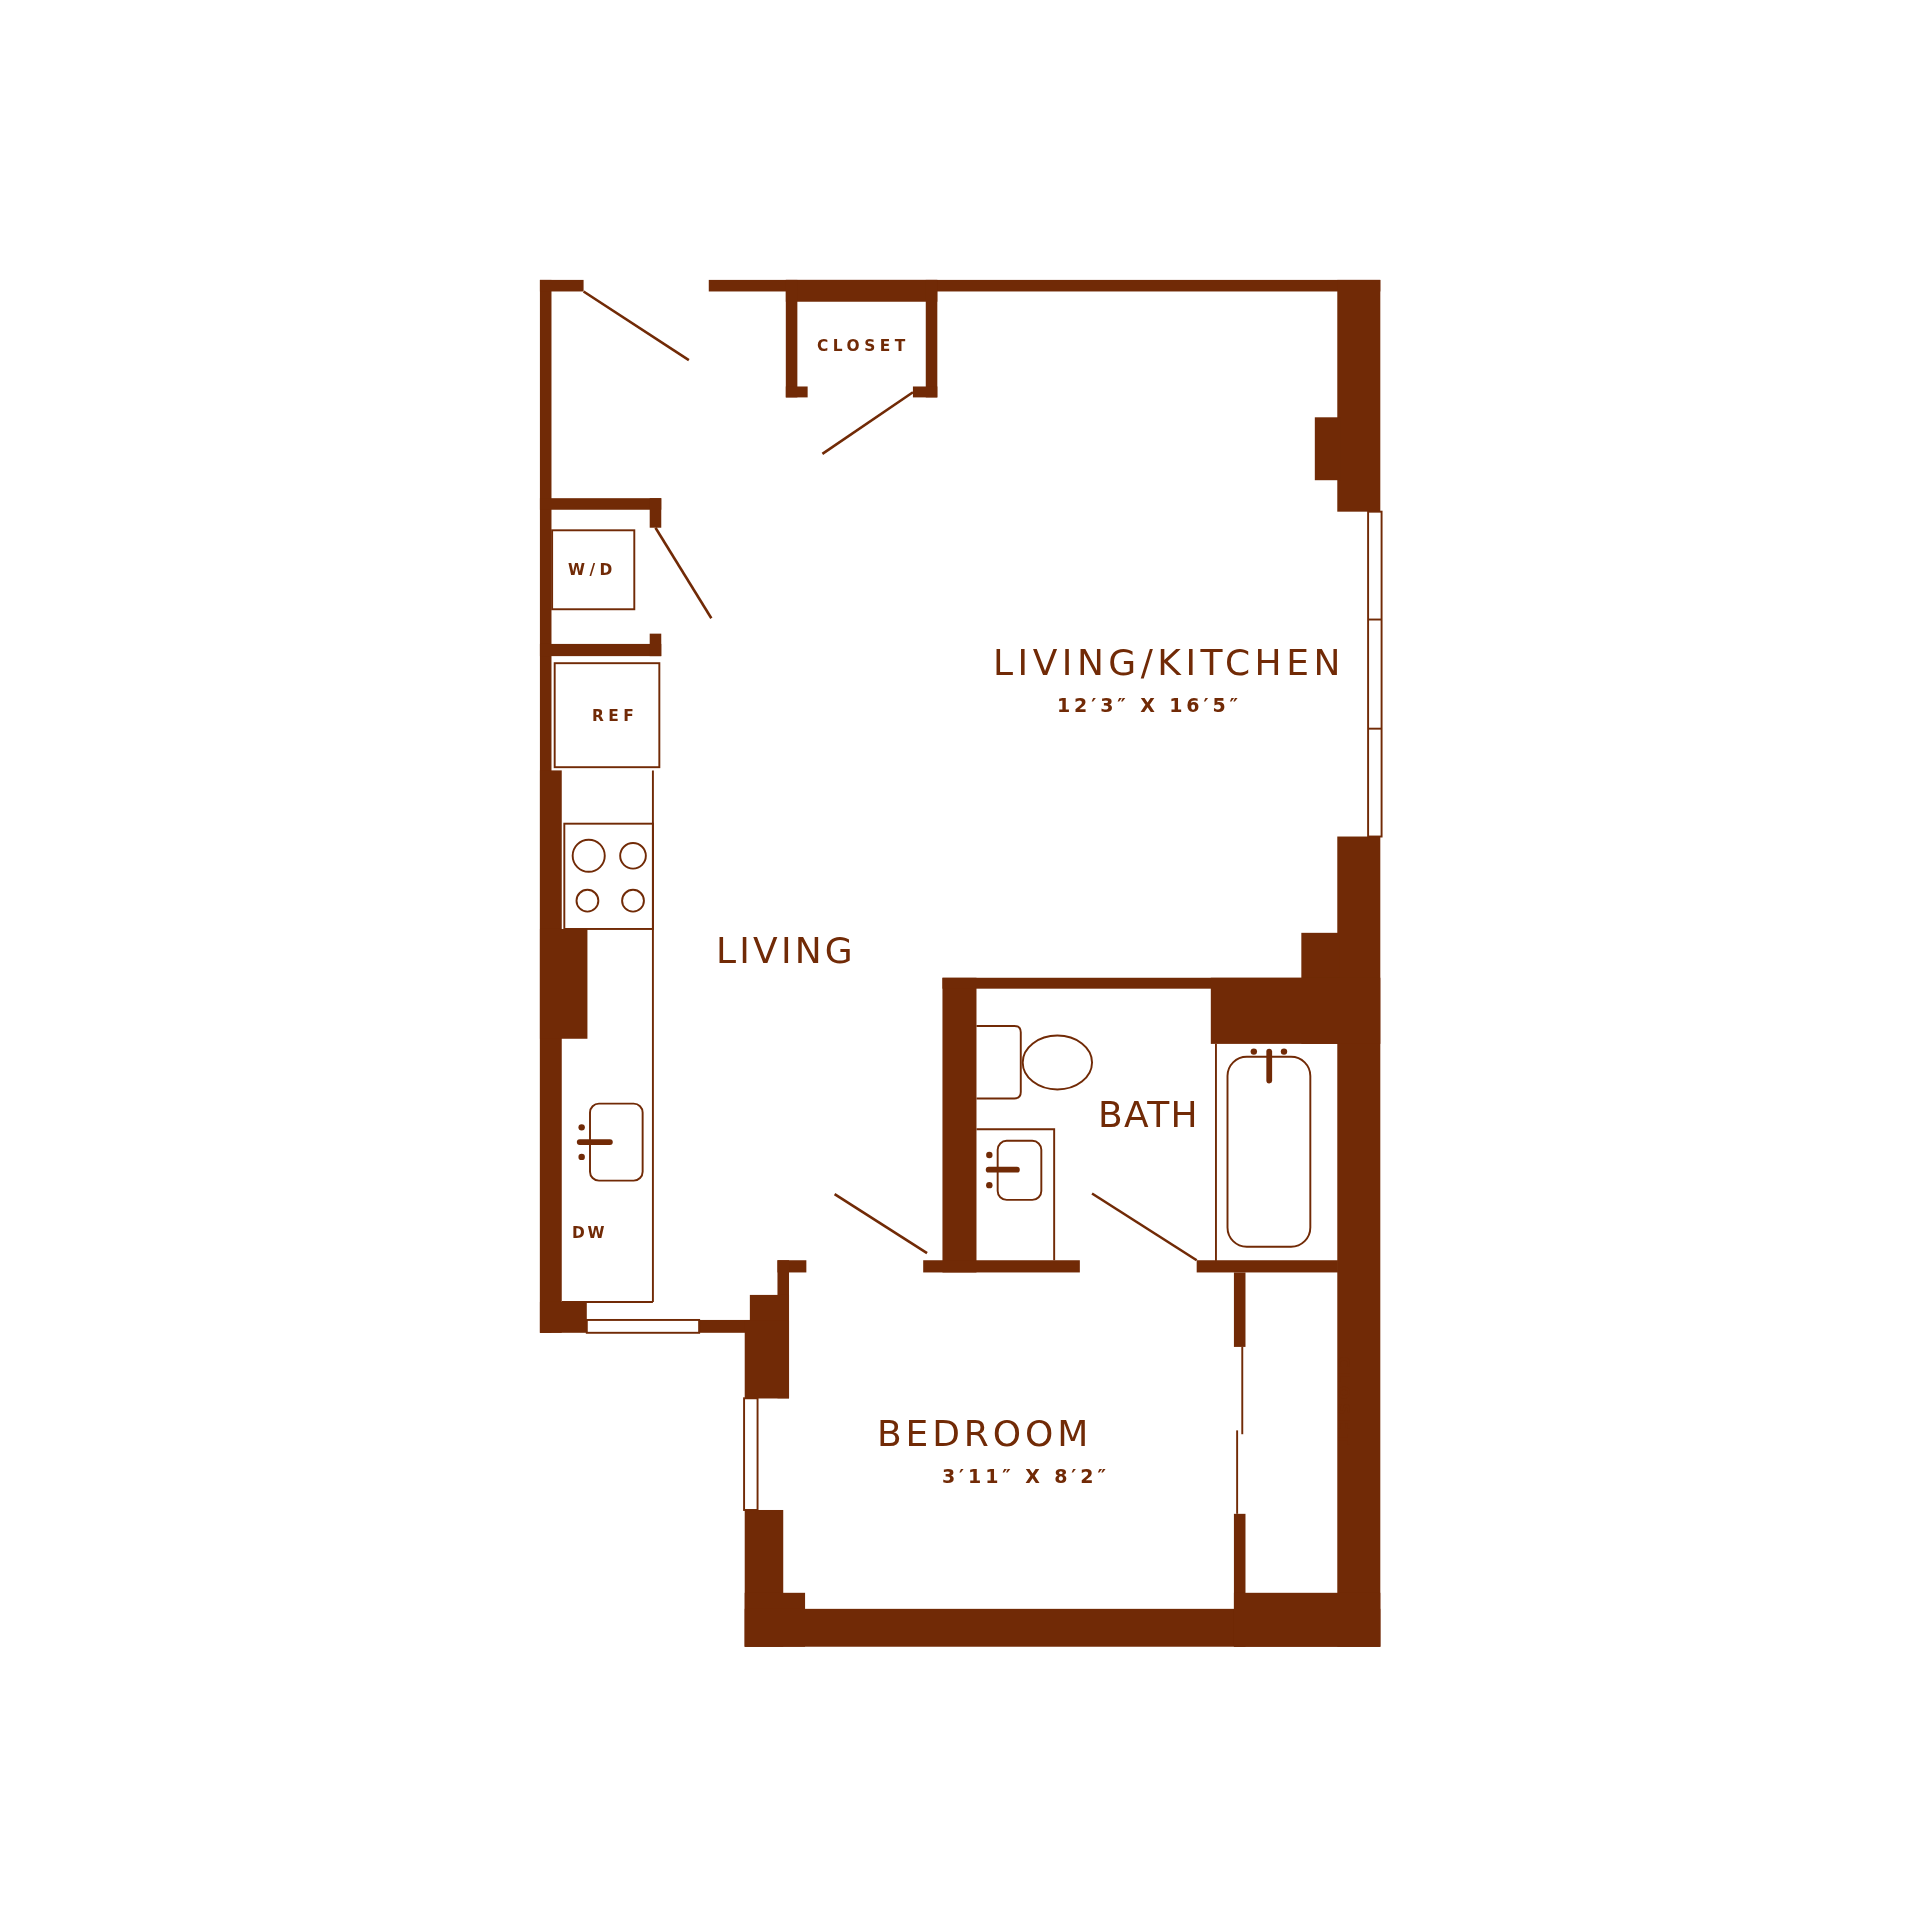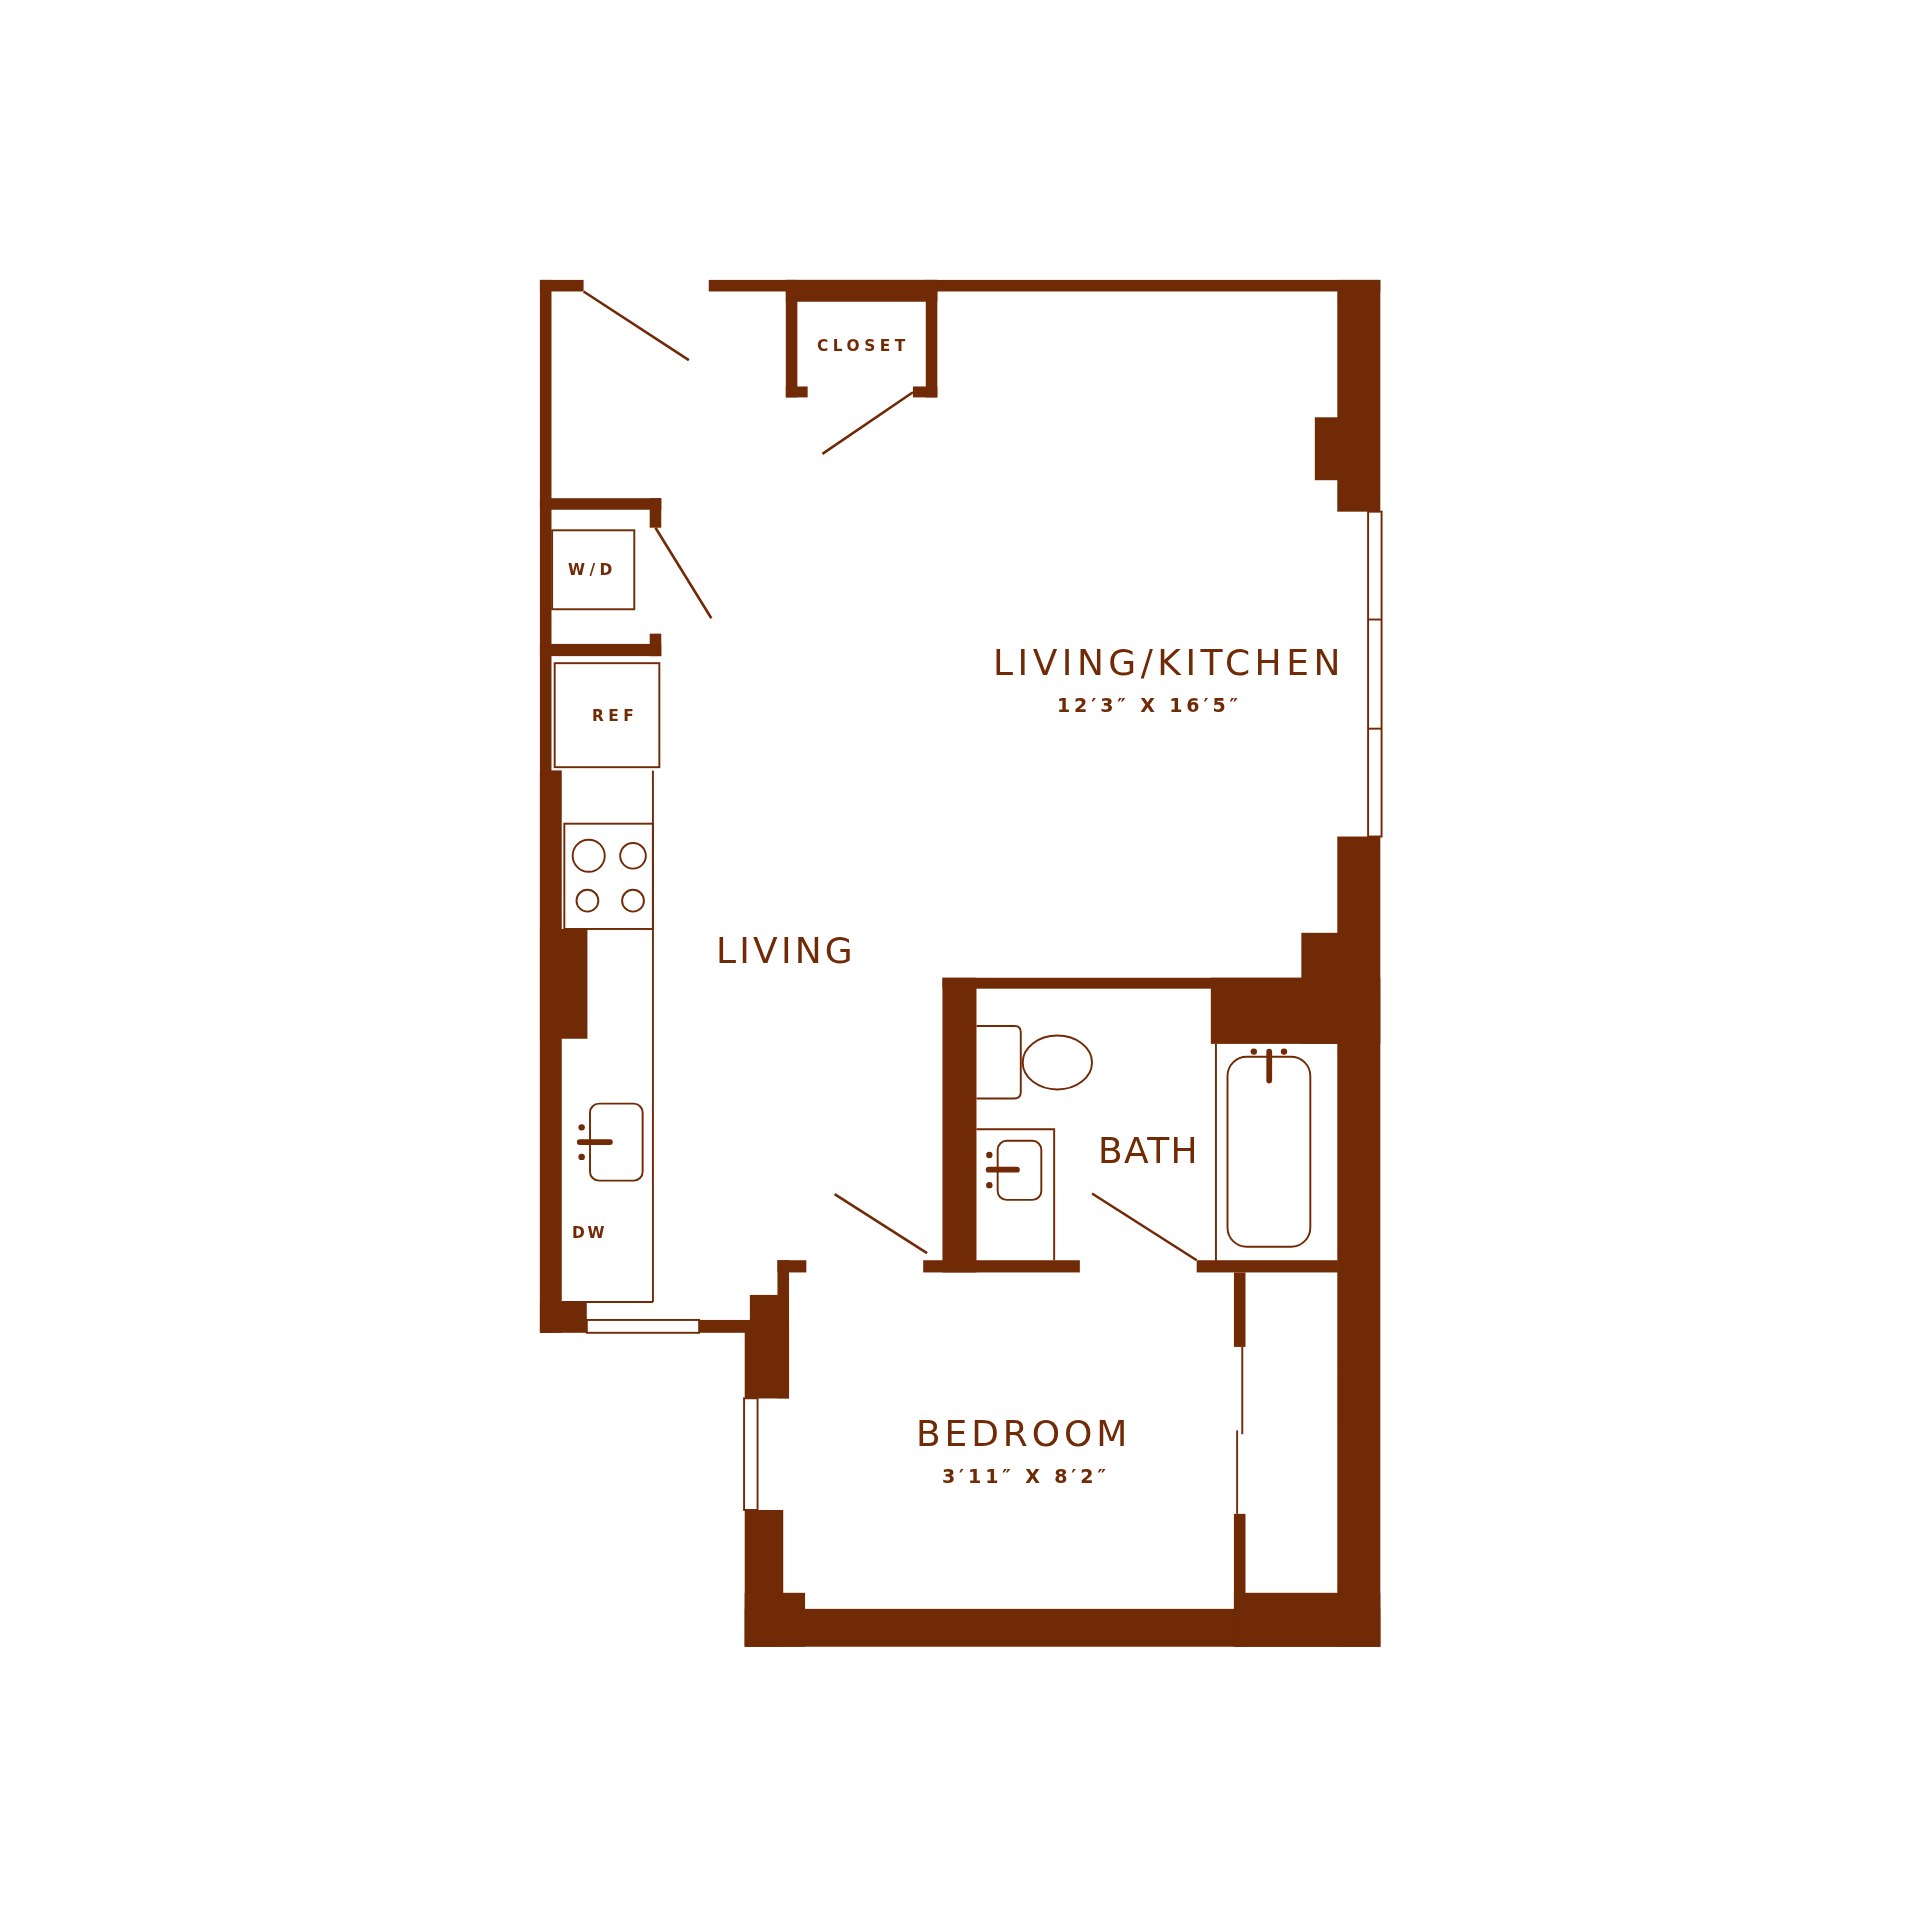--- a/index.html
+++ b/index.html
@@ -129,23 +129,23 @@
     <circle class="wall" cx="1953" cy="1638" r="5"></circle>
     <circle class="wall" cx="2000" cy="1638" r="5"></circle>
   </g>
 </svg>
 
 <div class="room-label" style="left:993px; top:645px; letter-spacing:4.5px;">LIVING/KITCHEN</div>
 <div class="dim-label" style="left:1057px; top:696px;">12′3″ X 16′5″</div>
 
 <div class="room-label" style="left:716px; top:933px; letter-spacing:3.2px;">LIVING</div>
 
-<div class="room-label" style="left:1098px; top:1097px; letter-spacing:1.3px;margin-top:36px;">BATH</div>
+<div class="room-label" style="left:1098px; top:1097px; letter-spacing:1.3px;">BATH</div>
 
-<div class="room-label" style="left:916px; top:1416px; letter-spacing:3.9px;">BEDROOM</div>
+<div class="room-label" style="left:877px; top:1416px; letter-spacing:3.9px;">BEDROOM</div>
 <div class="dim-label" style="left:942px; top:1467px;">3′11″ X 8′2″</div>
 
 <div class="fixture-label" style="left:817px; top:339px;">CLOSET</div>
 <div class="fixture-label" style="left:568px; top:563px;text-align:center;">W/D</div>
 <div class="fixture-label" style="left:592px; top:709px;">REF</div>
 <div class="fixture-label" style="left:572px; top:1226px; letter-spacing:2.6px;">DW</div>
 <div class="fixture-label" style="left:1296px; top:1395px; transform: rotate(90deg);">CLOSET</div>
 </div>
 
 

